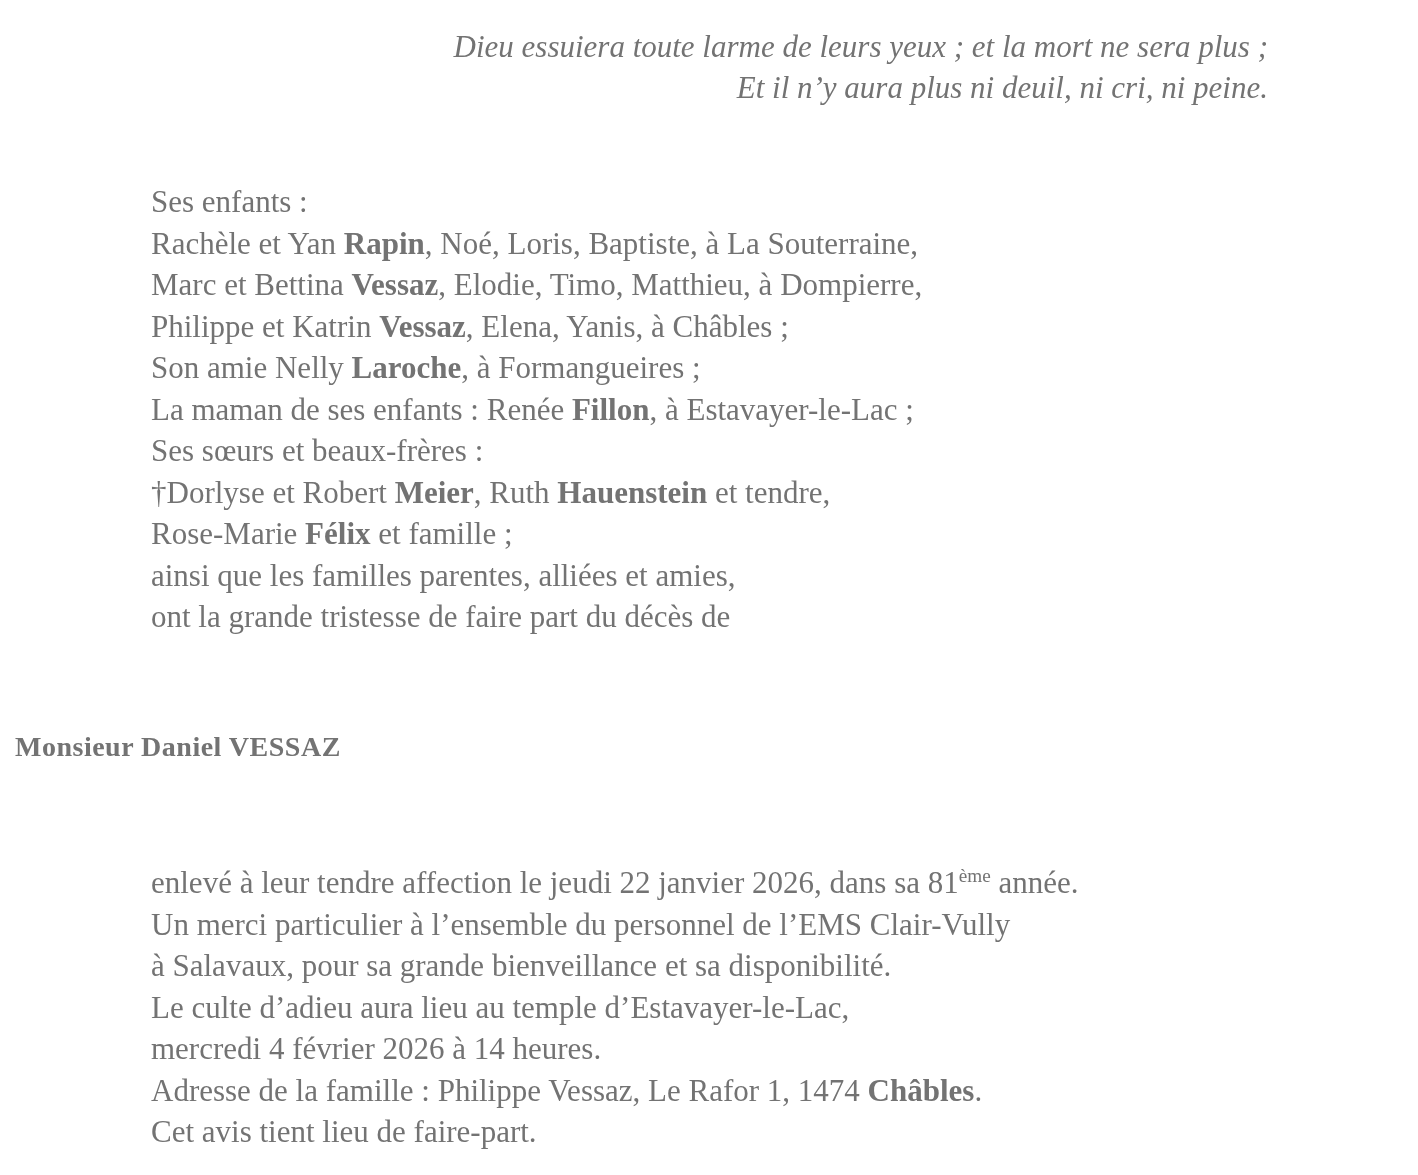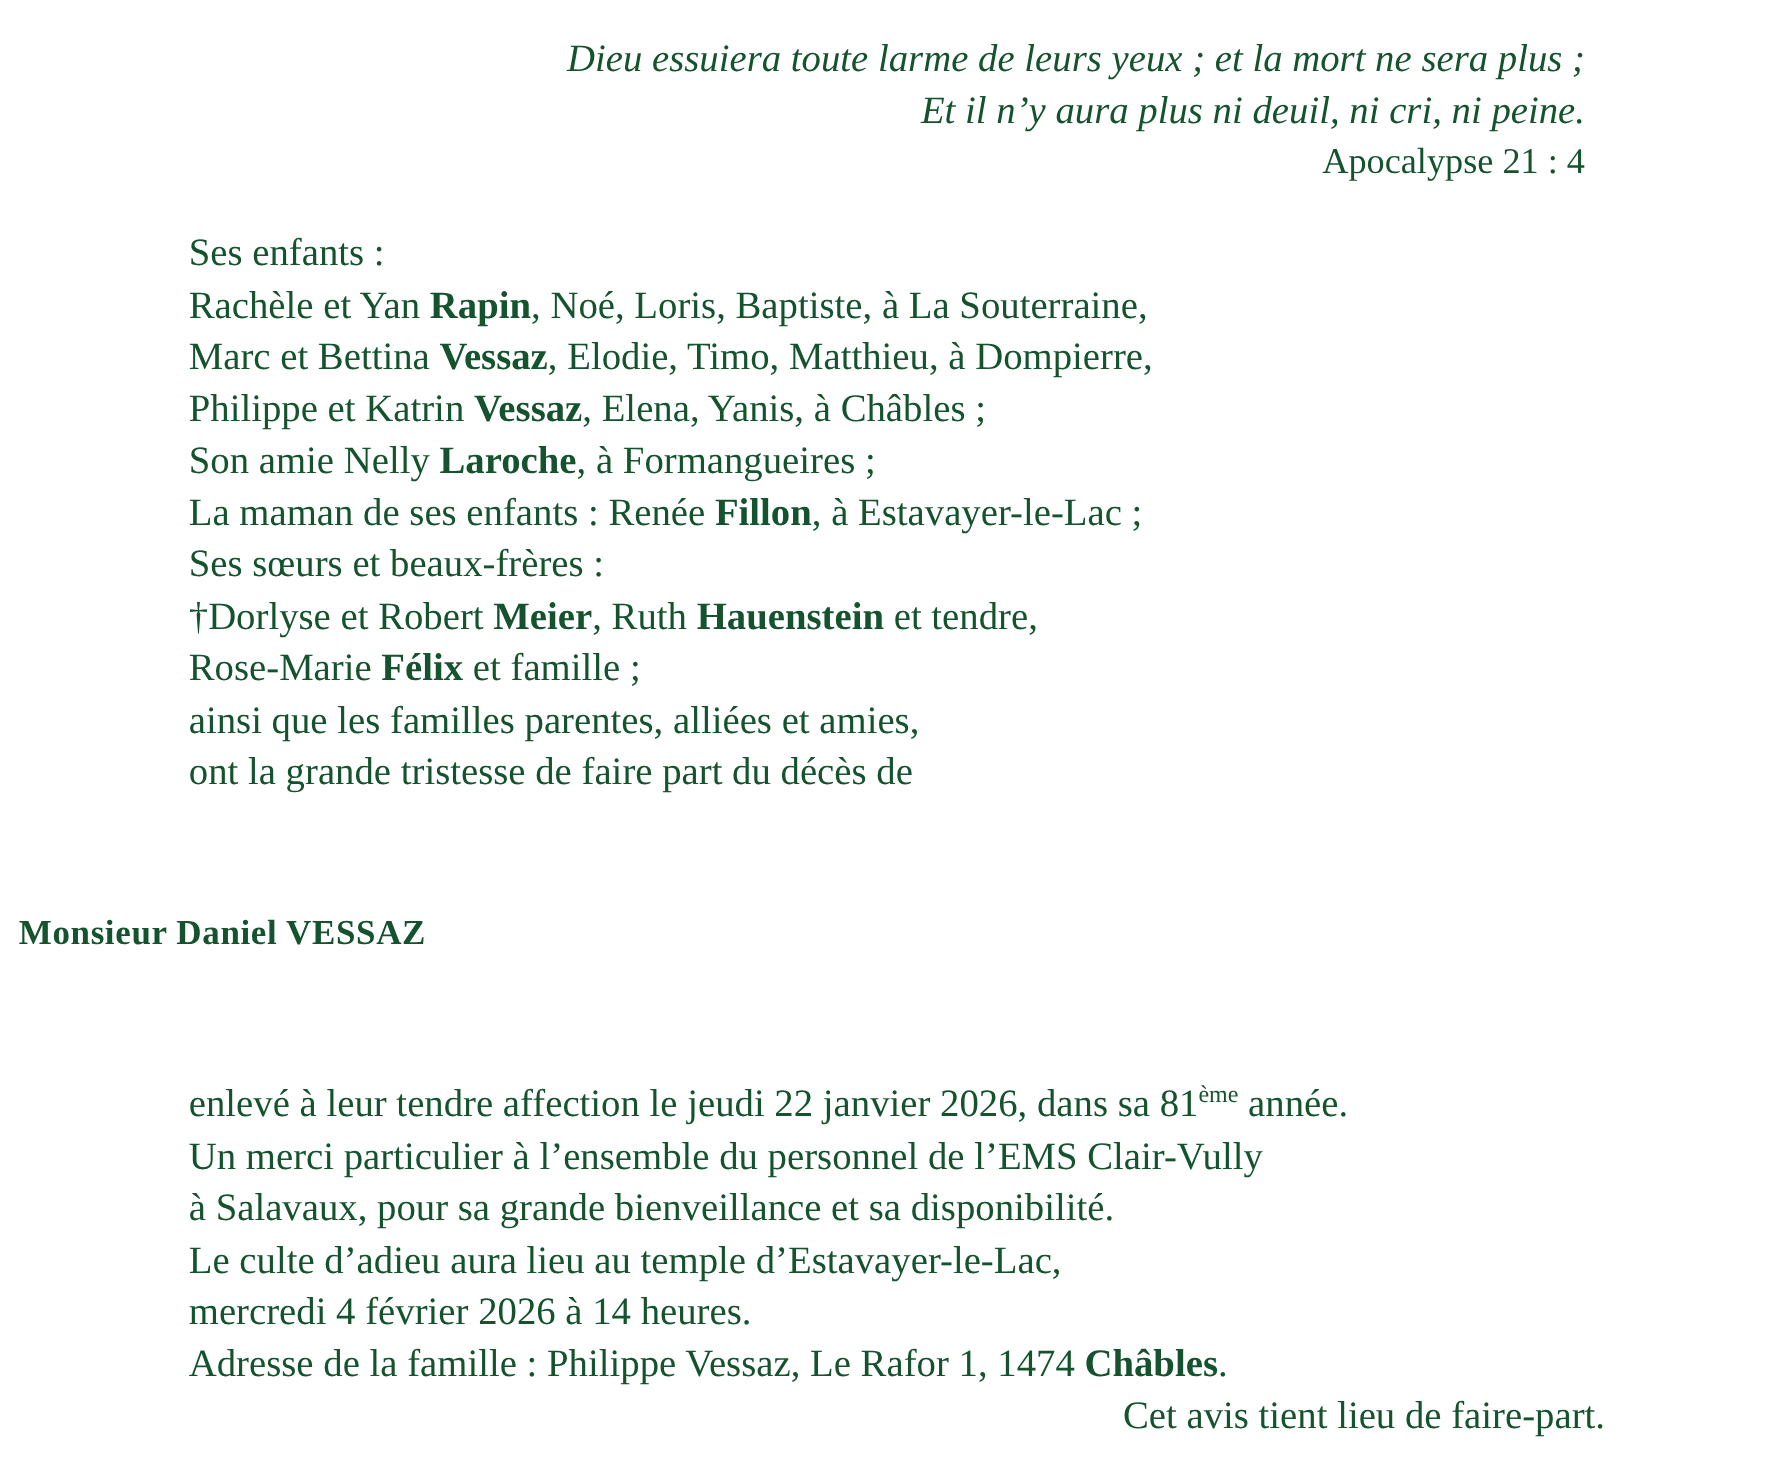--- a/index.html
+++ b/index.html
@@ -5,21 +5,21 @@
   html, body {
     margin: 0;
     padding: 0;
     background: #ffffff;
   }
   .page {
     position: relative;
     width: 1418px;
     height: 1175px;
     background: #ffffff;
-    color: #14532d;
+    color: #737373;
     font-family: "Liberation Serif", "DejaVu Serif", serif;
     overflow: hidden;
   }
   .quote {
     position: absolute;
     top: 26px;
     right: 150px;
     text-align: right;
     font-style: italic;
     font-size: 31px;
@@ -55,37 +55,36 @@
   }
   .details {
     position: absolute;
     left: 151px;
     top: 862px;
     right: 134px;
     font-size: 31px;
     line-height: 41.5px;
   }
   .line { white-space: nowrap; }
-  .line.center { text-align: right; }
+  .line.center { text-align: left; }
   .b { font-weight: 700; }
   sup {
     font-size: 0.62em;
     line-height: 0;
     vertical-align: super;
   }
 </style>
 </head>
 <body>
 
 <div class="page">
 
   <div class="quote">
     <div class="line">Dieu essuiera toute larme de leurs yeux ; et la mort ne sera plus ;</div>
     <div class="line">Et il n’y aura plus ni deuil, ni cri, ni peine.</div>
-    <div class="attribution">Apocalypse 21 : 4</div>
   </div>
 
   <div class="family">
       <div class="line"><span>Ses enfants :</span></div>
       <div class="line"><span>Rachèle et Yan </span><span class="b">Rapin</span><span>, Noé, Loris, Baptiste, à La Souterraine,</span></div>
       <div class="line"><span>Marc et Bettina </span><span class="b">Vessaz</span><span>, Elodie, Timo, Matthieu, à Dompierre,</span></div>
       <div class="line"><span>Philippe et Katrin </span><span class="b">Vessaz</span><span>, Elena, Yanis, à Châbles ;</span></div>
       <div class="line"><span>Son amie Nelly </span><span class="b">Laroche</span><span>, à Formangueires ;</span></div>
       <div class="line"><span>La maman de ses enfants : Renée </span><span class="b">Fillon</span><span>, à Estavayer-le-Lac ;</span></div>
       <div class="line"><span>Ses sœurs et beaux-frères :</span></div>

